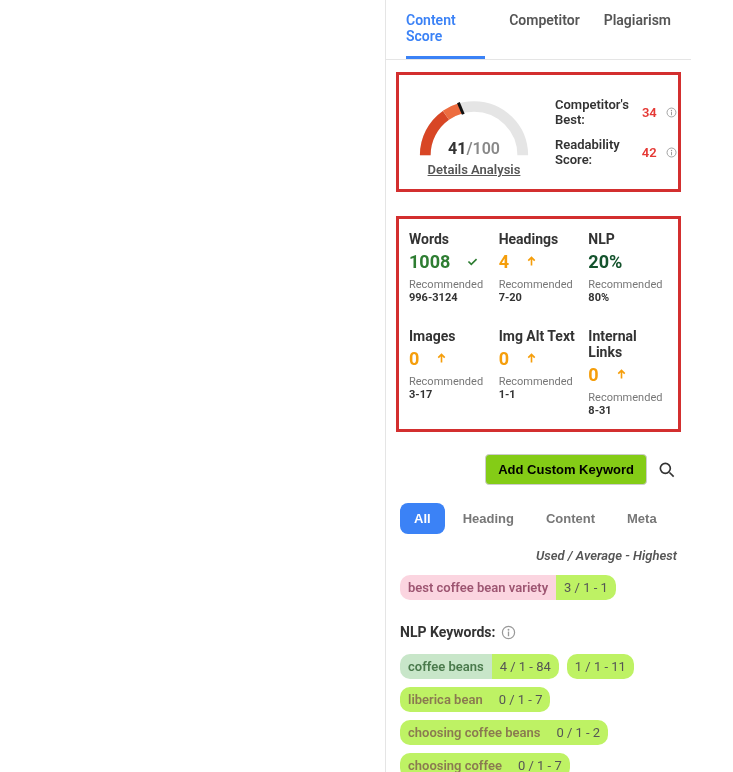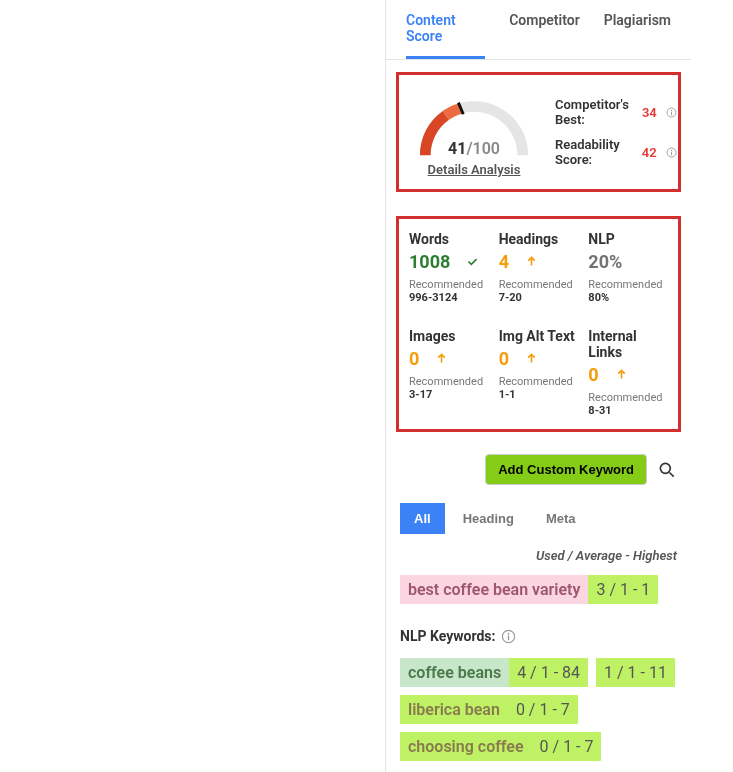--- a/index.html
+++ b/index.html
@@ -24,37 +24,37 @@
 .score-info { display: flex; flex-direction: column; gap: 10px; font-size: 13px; }
 .score-row { display: flex; align-items: center; gap: 9px; font-weight: 600; }
 .score-val { color: #e53935; }
 .info-icon { width: 15px; height: 15px; color: #999; }
 
 .metrics-grid { display: grid; grid-template-columns: 1fr 1fr 1fr; gap: 24px 10px; }
 .metric-title { font-size: 14px; font-weight: 700; color: #333; margin-bottom: 4px; }
 .metric-value { font-size: 18px; font-weight: 700; display: flex; align-items: center; gap: 16px; }
 .metric-value.green { color: #2e7d32; }
 .metric-value.orange { color: #f59e0b; }
-.metric-value.red { color: #737373; }
+.metric-value.red { color: #14532d; }
 .metric-rec-label { font-size: 11px; color: #777; margin-top: 6px; }
 .metric-rec-val { font-size: 11px; font-weight: 700; color: #333; }
 .check-icon, .arrow-icon { width: 13px; height: 13px; }
 
 .toolbar { display: flex; justify-content: flex-end; align-items: center; gap: 10px; padding: 10px 14px; }
 .add-btn { border: 1px solid #ccc; background: #84cc16; border-radius: 4px; padding: 7px 12px; font-size: 13px; font-weight: 600; cursor: pointer; }
 .search-icon { width: 20px; height: 20px; color: #333; cursor: pointer; }
 
 .filters { display: flex; gap: 4px; padding: 8px 14px; }
-.filter-btn { padding: 8px 14px; border: none; border-radius: 0; background: transparent; font-size: 13px; color: #777; font-weight: 600; cursor: pointer; }
+.filter-btn { padding: 8px 14px; border: none; border-radius: 8px; background: transparent; font-size: 13px; color: #777; font-weight: 600; cursor: pointer; }
 .filter-btn.active { background: #3b82f6; color: #fff; }
 
 .legend { text-align: right; padding: 6px 14px; font-size: 13px; font-style: italic; font-weight: 600; color: #555; }
 
 .chip-row { display: flex; flex-wrap: wrap; gap: 8px; padding: 6px 14px; }
-.chip { display: inline-flex; align-items: center; border-radius: 1px; overflow: hidden; font-size: 16px; }
+.chip { display: inline-flex; align-items: center; border-radius: 10px; overflow: hidden; font-size: 13px; }
 .chip-label { padding: 5px 8px; font-weight: 600; white-space: nowrap; }
 .chip-stat { padding: 5px 8px; background: #bef264; color: #555; white-space: nowrap; }
 .chip.pink .chip-label { background: #fbd5e0; color: #9d5571; }
 .chip.green .chip-label { background: #c8e6c9; color: #4a7a4c; }
 .chip.beige .chip-label { background: #bef264; color: #8a7a50; }
 
 .section-title { display: flex; align-items: center; gap: 6px; padding: 18px 14px 8px 14px; font-size: 14px; font-weight: 700; }
 
 </style>
 </head>
@@ -177,20 +177,21 @@
       <button class="add-btn">Add Custom Keyword</button>
       <svg class="search-icon" viewBox="0 0 24 24">
           <circle cx="10" cy="10" r="6" stroke="currentColor" stroke-width="2" fill="none"></circle>
           <line x1="15" y1="15" x2="20" y2="20" stroke="currentColor" stroke-width="2"></line>
         </svg>
     </div>
 
     <div class="filters" id="filters">
         <button class="filter-btn active">All</button>
         <button class="filter-btn">Heading</button>
+        <button class="filter-btn">Content</button>
         <button class="filter-btn">Meta</button>
       </div>
 
     <div class="legend">Used / Average - Highest</div>
 
     <div class="chip-row" id="top-chips">
         <div class="chip pink">
           <span class="chip-label">best coffee bean variety</span>
           <span class="chip-stat">3 / 1 - 1</span>
         </div>
@@ -211,19 +212,23 @@
           <span class="chip-stat">4 / 1 - 84</span>
         </div>
         <div class="chip green">
           <span class="chip-stat">1 / 1 - 11</span>
         </div>
         <div class="chip beige">
           <span class="chip-label">liberica bean</span>
           <span class="chip-stat">0 / 1 - 7</span>
         </div>
         <div class="chip beige">
+          <span class="chip-label">choosing coffee beans</span>
+          <span class="chip-stat">0 / 1 - 2</span>
+        </div>
+        <div class="chip beige">
           <span class="chip-label">choosing coffee</span>
           <span class="chip-stat">0 / 1 - 7</span>
         </div>
       </div>
 
   </div>
 </div>
 
 </body></html>

